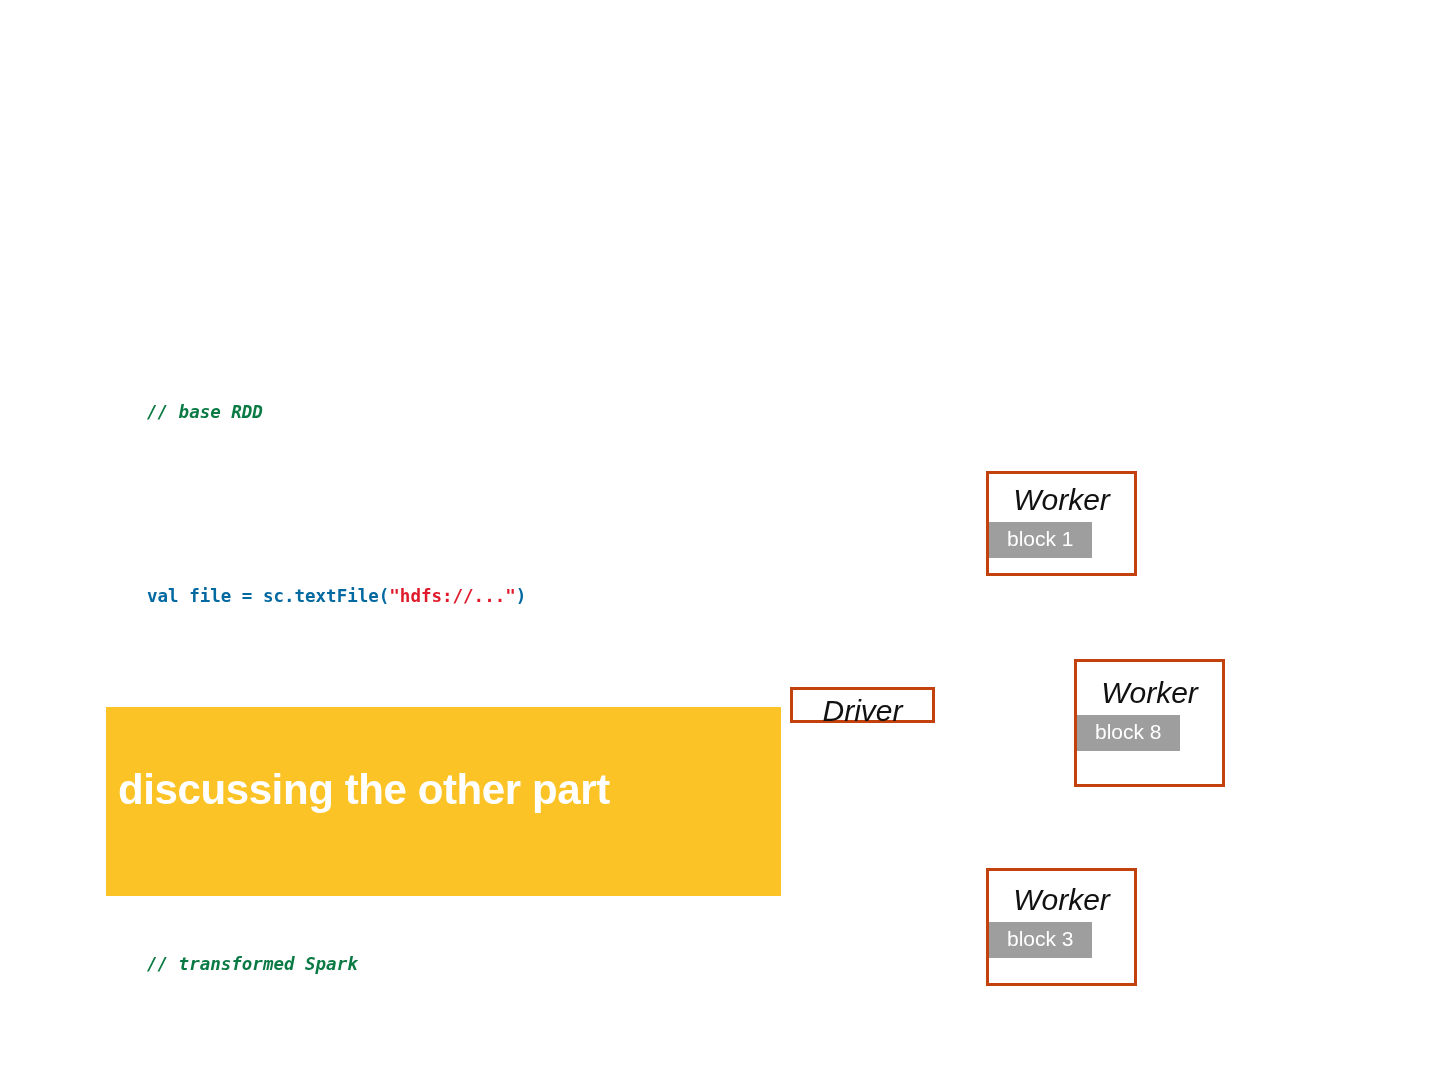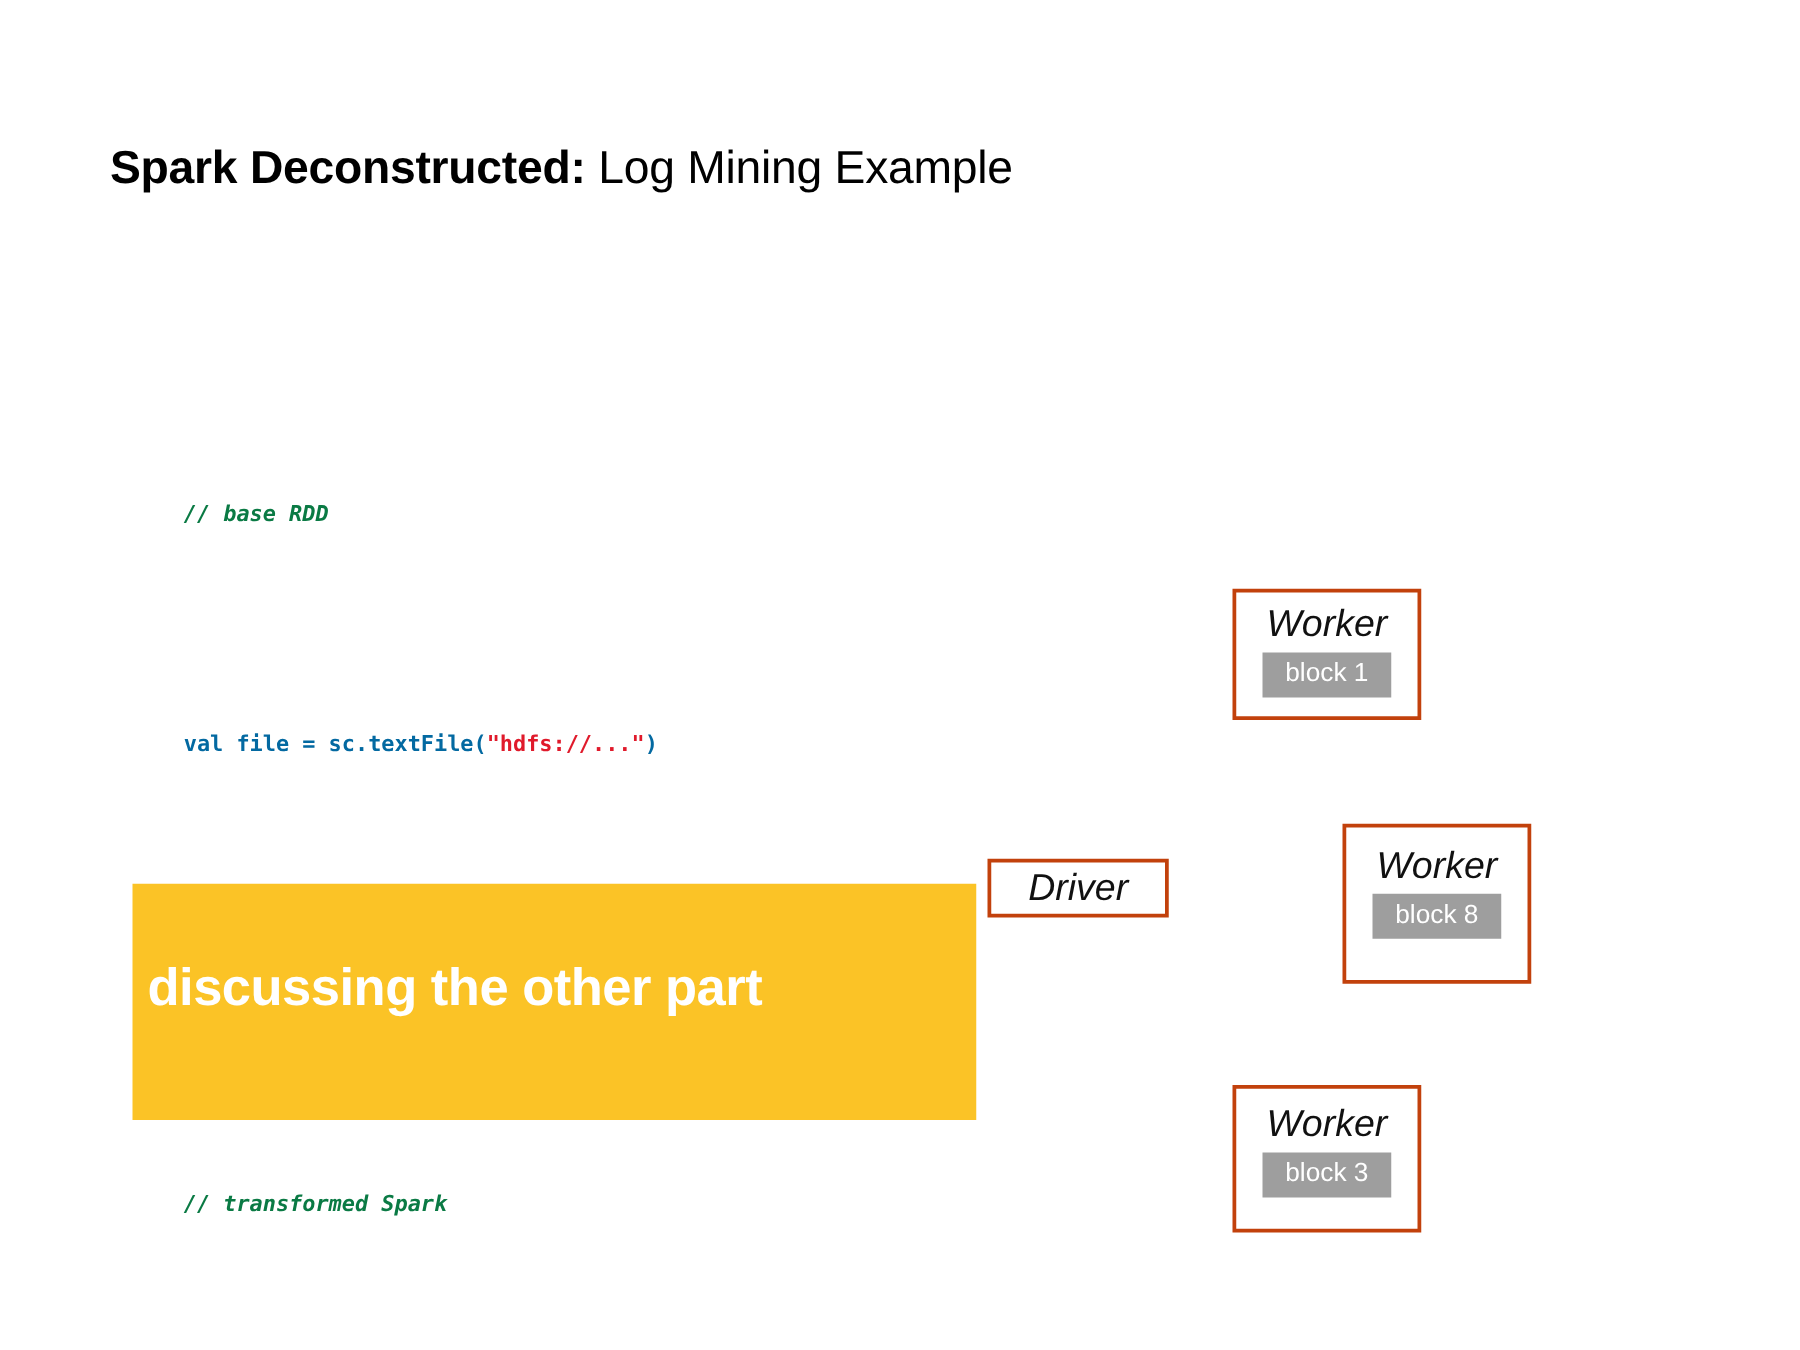--- a/index.html
+++ b/index.html
@@ -105,29 +105,29 @@
   .block-chip {
     display: inline-block;
     background: #9e9e9e;
     color: #ffffff;
     font-size: 21px;
     font-style: normal;
     padding: 5px 18px 7px 18px;
     white-space: nowrap;
   }
   .chip-row {
-    text-align: center;
+    text-align: left;
     text-decoration: underline;
   }
 
   #driver-box {
     left: 790px;
     top: 687px;
     width: 145px;
-    height: 47px;
+    height: 36px;
   }
   #driver-box .node-title {
     line-height: 41px;
   }
 
   #worker-1 {
     left: 986px;
     top: 471px;
     width: 151px;
     height: 105px;
@@ -152,23 +152,20 @@
   }
   .node-box .chip-row {
     margin-top: 2px;
   }
 </style>
 </head>
 <body>
 
 <div id="slide">
 
-  <div id="title">
-    <span class="t-strong">Spark Deconstructed:</span><span class="t-normal"> Log Mining Example</span>
-  </div>
 
   <div id="code">
 
     <div class="line"><span class="tok-comment">// base RDD</span></div>
 
     <div class="line"><span class="tok-code">val file = sc.textFile(</span><span class="tok-str">"hdfs://..."</span><span class="tok-code">)</span></div>
 
     <div class="spacer"></div>
 
     <div class="line"><span class="tok-comment">// transformed Spark</span></div>

